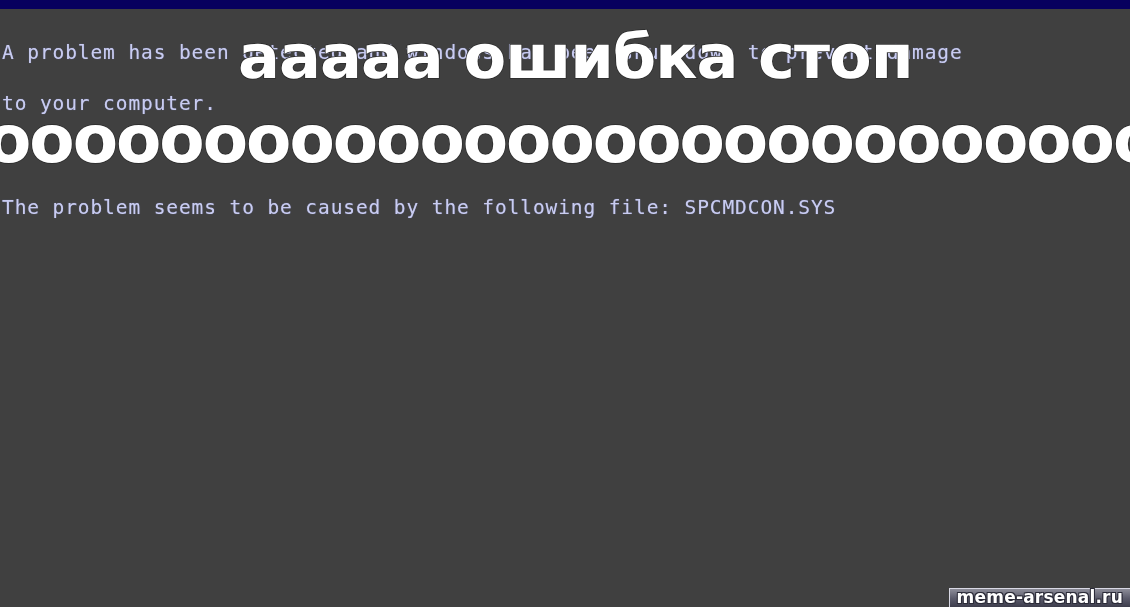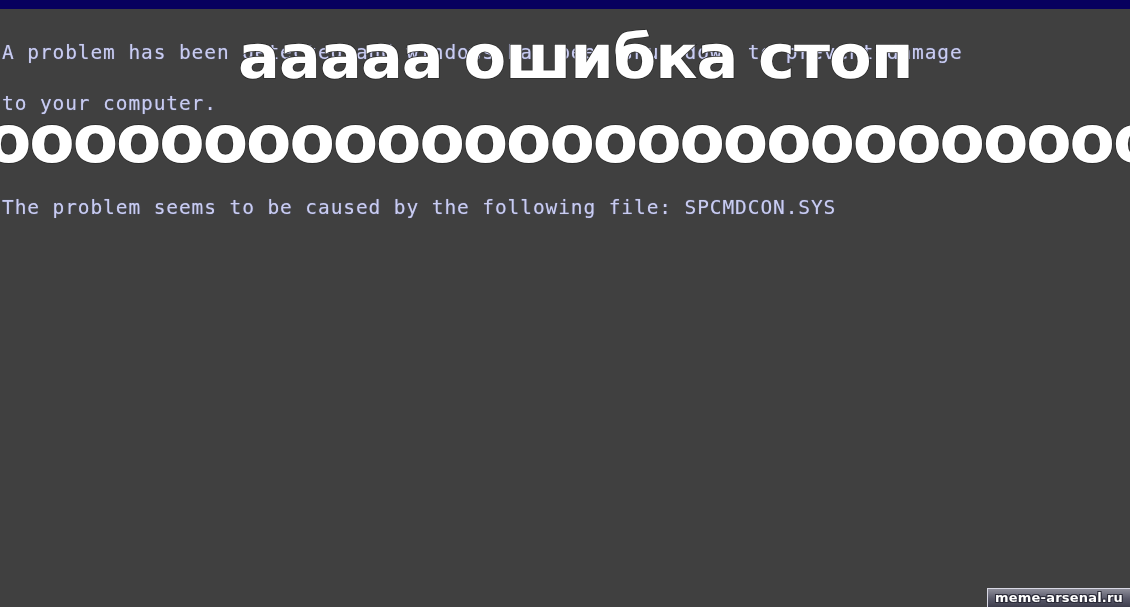--- a/index.html
+++ b/index.html
@@ -85,21 +85,21 @@
   #watermark {
     position: absolute;
     right: 0px;
     bottom: 0px;
     background: linear-gradient(#8d8d99, #5b5b6b 52%, #3d3d4c);
     border: 1px solid #d8d8e4;
     border-right: none;
     border-bottom: none;
     padding: 1px 7px 2px 7px;
     font-family: "DejaVu Sans", "Liberation Sans", sans-serif;
-    font-size: 13px;
+    font-size: 17px;
     font-weight: bold;
     color: #ffffff;
     letter-spacing: .2px;
     text-shadow: 1px 1px 0 #2b2b38, -1px -1px 0 #2b2b38,
                  1px -1px 0 #2b2b38, -1px 1px 0 #2b2b38;
     line-height: 15px;
   }
 </style>
 </head>
 <body>

